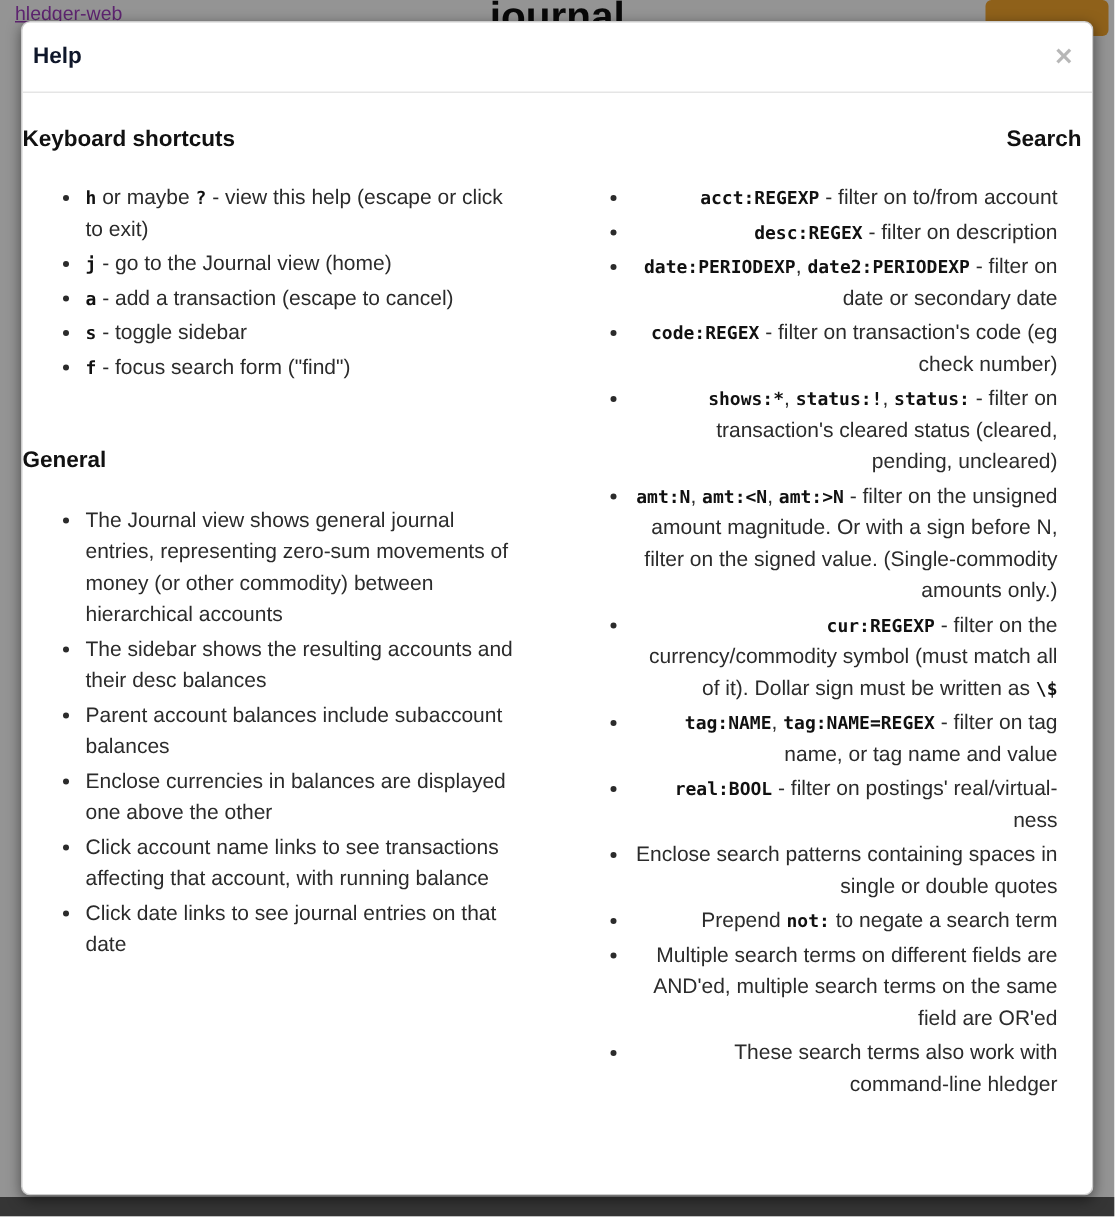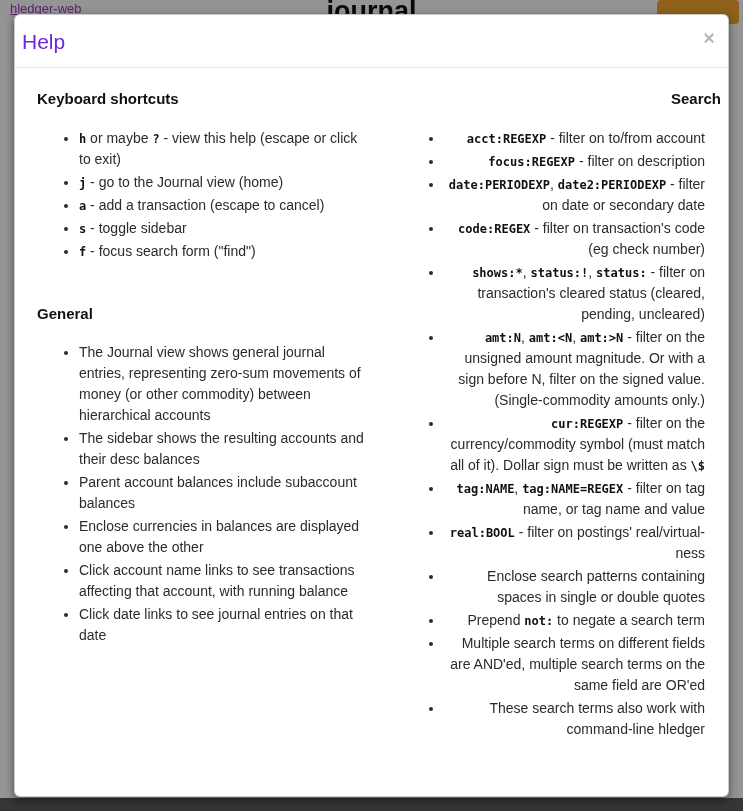--- a/index.html
+++ b/index.html
@@ -41,32 +41,32 @@
     position:absolute;left:14px;top:14px;width:715px;height:783px;
     background:#fff;border:1px solid rgba(0,0,0,0.2);border-radius:6px;
     box-shadow:0 3px 9px rgba(0,0,0,0.5);
     color:#333;overflow:hidden;
   }
   .modal-header{
     position:relative;
     padding:15px 14px 14px 7px;
     border-bottom:1px solid #e5e5e5;
   }
-  .modal-title{font-size:21px;font-weight:400;color:#6d28d9;line-height:1.1;}
+  .modal-title{font-size:15px;font-weight:700;color:#0f172a;line-height:1.1;}
   .close-btn{
     position:absolute;top:13px;right:13px;
     border:none;background:none;padding:0;margin:0;
     font-size:20px;font-weight:bold;line-height:1;
     color:#000;opacity:0.28;cursor:pointer;
     font-family:"Liberation Sans", sans-serif;
   }
 
   .modal-body{
     display:flex;gap:19px;
-    padding:20px 7px 10px 22px;
+    padding:20px 7px 10px 0;
     font-size:14px;line-height:1.5;color:#2b2b2b;
   }
   .col-left{width:346px;flex:none;}
   .col-right{flex:1;min-width:0;text-align:right;}
 
   .section-heading{
     font-size:15px;font-weight:bold;color:#111;
     margin:0 0 17px 0;
   }
   .section-heading.spaced{margin-top:41px;}
@@ -114,21 +114,21 @@
           <li>Parent account balances include subaccount balances</li>
           <li>Enclose currencies in balances are displayed one above the other</li>
           <li>Click account name links to see transactions affecting that account, with running balance</li>
           <li>Click date links to see journal entries on that date</li>
         </ul>
     </div>
     <div class="col-right">
       <div class="section-heading">Search</div>
       <ul class="help-list">
           <li><code>acct:REGEXP</code> - filter on to/from account</li>
-          <li><code>focus:REGEXP</code> - filter on description</li>
+          <li><code>desc:REGEX</code> - filter on description</li>
           <li><code>date:PERIODEXP</code>, <code>date2:PERIODEXP</code> - filter on date or secondary date</li>
           <li><code>code:REGEX</code> - filter on transaction's code (eg check number)</li>
           <li><code>shows:*</code>, <code>status:!</code>, <code>status:</code> - filter on transaction's cleared status (cleared, pending, uncleared)</li>
           <li><code>amt:N</code>, <code>amt:&lt;N</code>, <code>amt:&gt;N</code> - filter on the unsigned amount magnitude. Or with a sign before N, filter on the signed value. (Single-commodity amounts only.)</li>
           <li><code>cur:REGEXP</code> - filter on the currency/commodity symbol (must match all of it). Dollar sign must be written as <code>\$</code></li>
           <li><code>tag:NAME</code>, <code>tag:NAME=REGEX</code> - filter on tag name, or tag name and value</li>
           <li><code>real:BOOL</code> - filter on postings' real/virtual-ness</li>
           <li>Enclose search patterns containing spaces in single or double quotes</li>
           <li>Prepend <code>not:</code> to negate a search term</li>
           <li>Multiple search terms on different fields are AND'ed, multiple search terms on the same field are OR'ed</li>

